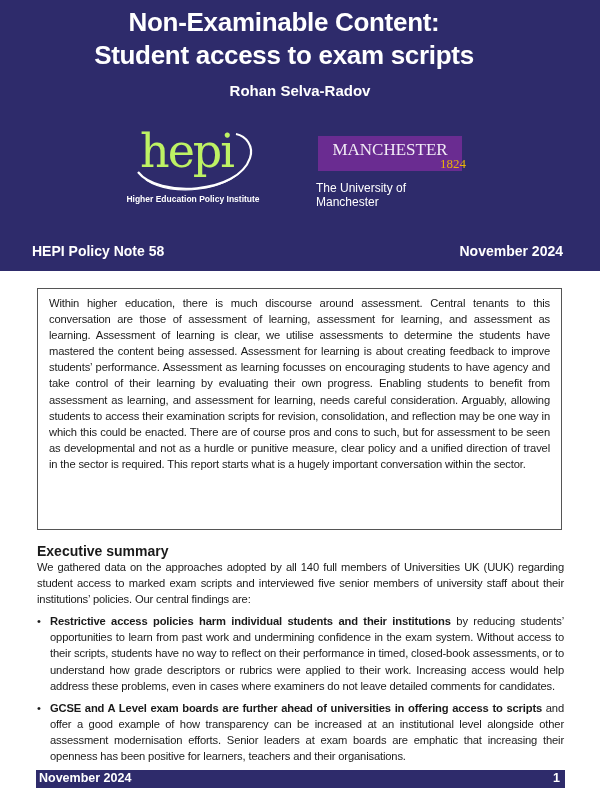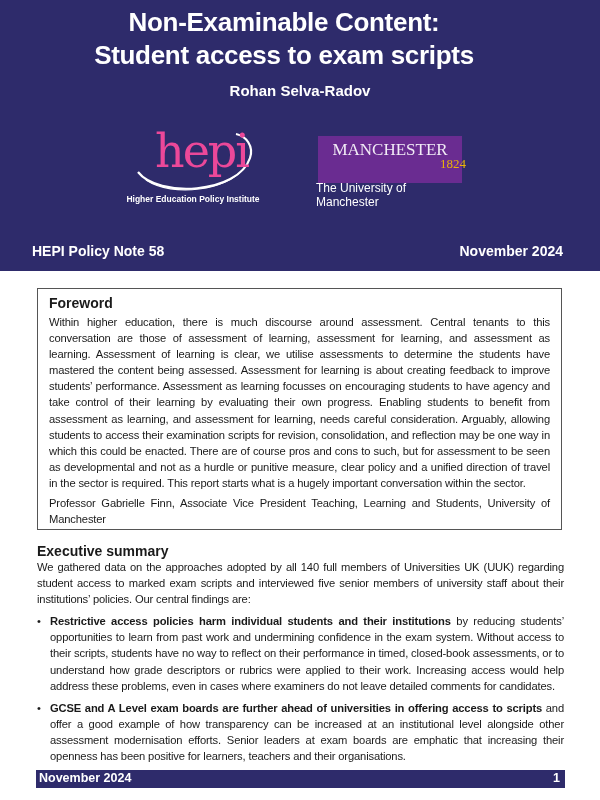--- a/index.html
+++ b/index.html
@@ -14,30 +14,30 @@
     .title {
       position: absolute; left: 0; top: 6px; width: 568px; text-align: center;
       font-weight: bold; font-size: 26px; line-height: 33px; letter-spacing: -0.3px;
     }
     .author {
       position: absolute; left: 0; top: 82px; width: 600px; text-align: center;
       font-weight: bold; font-size: 15px;
     }
     .hepi-logo { position: absolute; left: 118px; top: 128px; width: 150px; height: 80px; }
     .hepi-word {
-      position: absolute; left: 37px; top: -4px; font-family: "DejaVu Serif", serif;
-      font-size: 46px; color: #ec4899; letter-spacing: -2px;
+      position: absolute; left: 22px; top: -4px; font-family: "DejaVu Serif", serif;
+      font-size: 46px; color: #bef264; letter-spacing: -2px;
     }
     .hepi-sub {
       position: absolute; left: 0; top: 66px; width: 150px; text-align: center;
       font-size: 8.5px; font-weight: bold; white-space: nowrap;
     }
     .man-logo { position: absolute; left: 316px; top: 136px; width: 150px; height: 66px; }
     .man-box {
-      position: absolute; left: 2px; top: 0; width: 144px; height: 47px; background: #6a2c91;
+      position: absolute; left: 2px; top: 0; width: 144px; height: 35px; background: #6a2c91;
     }
     .man-word {
       position: absolute; left: 0; top: 4px; width: 144px; text-align: center;
       font-family: "Liberation Serif", serif; font-size: 17px; color: #f2ecf6; letter-spacing: 0px;
     }
     .man-year {
       position: absolute; left: 4px; top: 20px; width: 144px; text-align: right;
       font-family: "Liberation Serif", serif; font-size: 13px; color: #eab308; padding-left: 34px; box-sizing: border-box;
     }
     .man-sub {
@@ -106,23 +106,21 @@
       <div class="man-year">1824</div>
     </div>
     <div class="man-sub">The University of Manchester</div>
   </div>
 
   <div class="note-label">HEPI Policy Note 58</div>
   <div class="note-date">November 2024</div>
 </div>
 
 <div class="foreword">
-  <h2>Foreword</h2>
   <p>Within higher education, there is much discourse around assessment. Central tenants to this conversation are those of assessment of learning, assessment for learning, and assessment as learning. Assessment of learning is clear, we utilise assessments to determine the students have mastered the content being assessed. Assessment for learning is about creating feedback to improve students’ performance. Assessment as learning focusses on encouraging students to have agency and take control of their learning by evaluating their own progress. Enabling students to benefit from assessment as learning, and assessment for learning, needs careful consideration. Arguably, allowing students to access their examination scripts for revision, consolidation, and reflection may be one way in which this could be enacted. There are of course pros and cons to such, but for assessment to be seen as developmental and not as a hurdle or punitive measure, clear policy and a unified direction of travel in the sector is required. This report starts what is a hugely important conversation within the sector.</p>
-  <p class="sig">Professor Gabrielle Finn, Associate Vice President Teaching, Learning and Students, University of Manchester</p>
 </div>
 
 <div class="exec">
   <h2>Executive summary</h2>
   <p>We gathered data on the approaches adopted by all 140 full members of Universities UK (UUK) regarding student access to marked exam scripts and interviewed five senior members of university staff about their institutions’ policies. Our central findings are:</p>
   <ul>
     <li>
       <span class="bullet">•</span>
       <b>Restrictive access policies harm individual students and their institutions</b><span> by reducing students’ opportunities to learn from past work and undermining confidence in the exam system. Without access to their scripts, students have no way to reflect on their performance in timed, closed-book assessments, or to understand how grade descriptors or rubrics were applied to their work. Increasing access would help address these problems, even in cases where examiners do not leave detailed comments for candidates.</span>
     </li>

